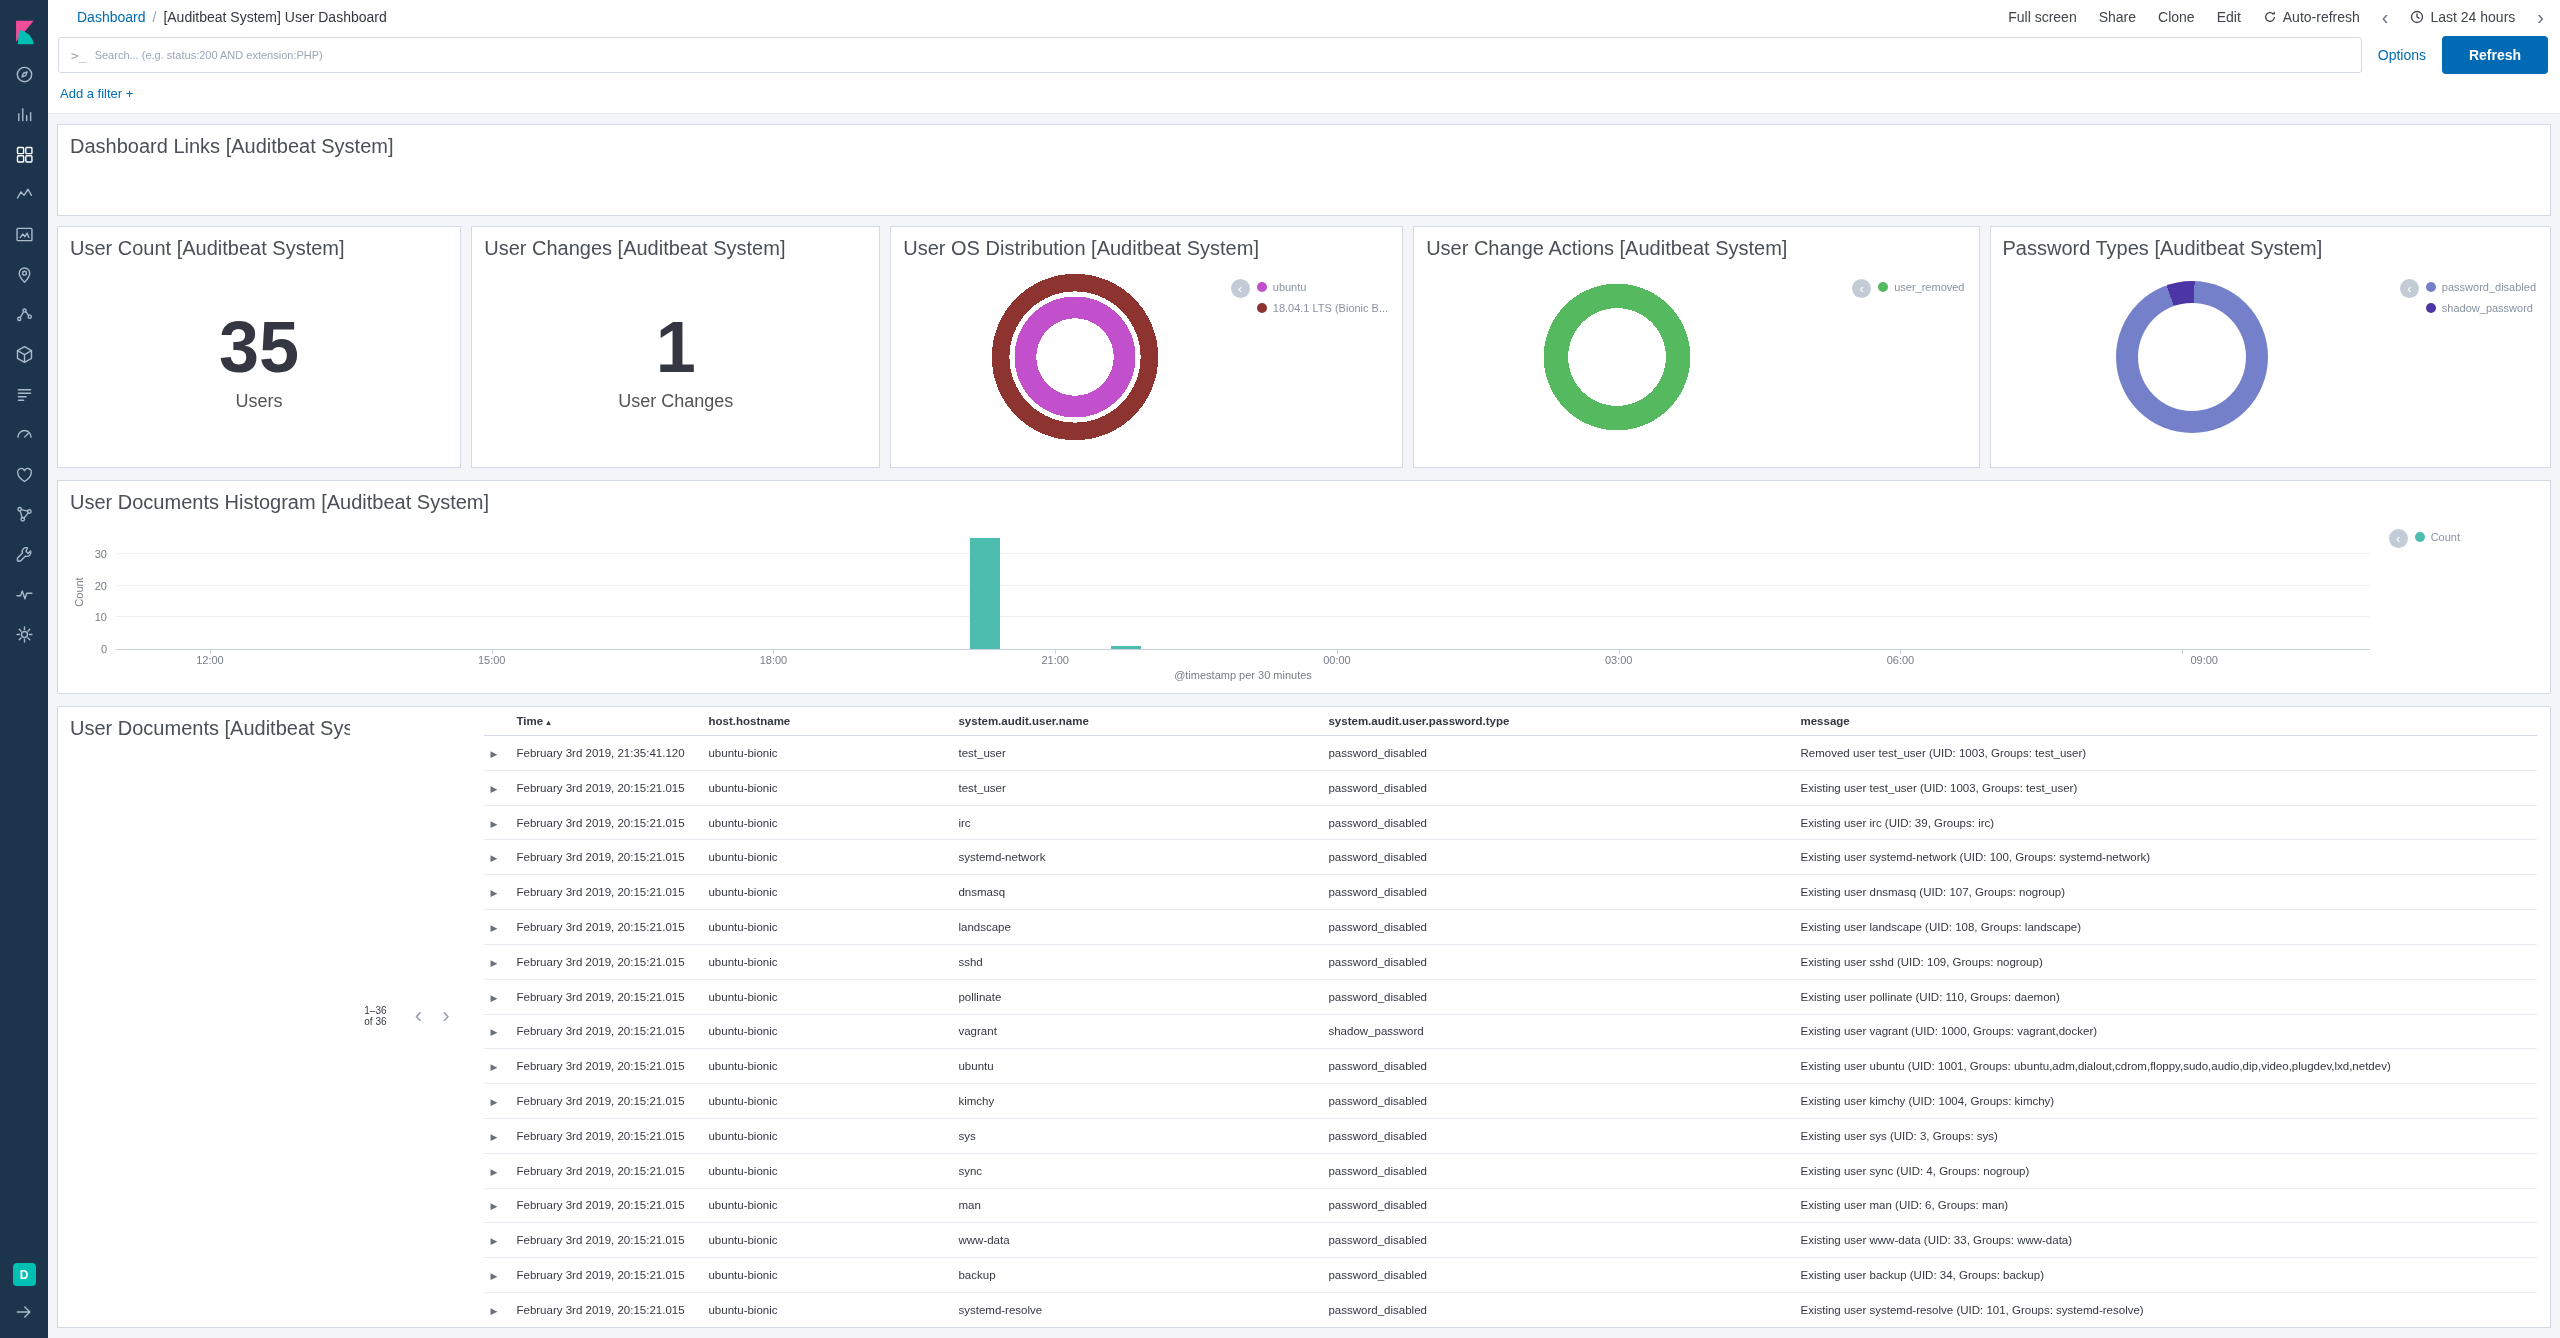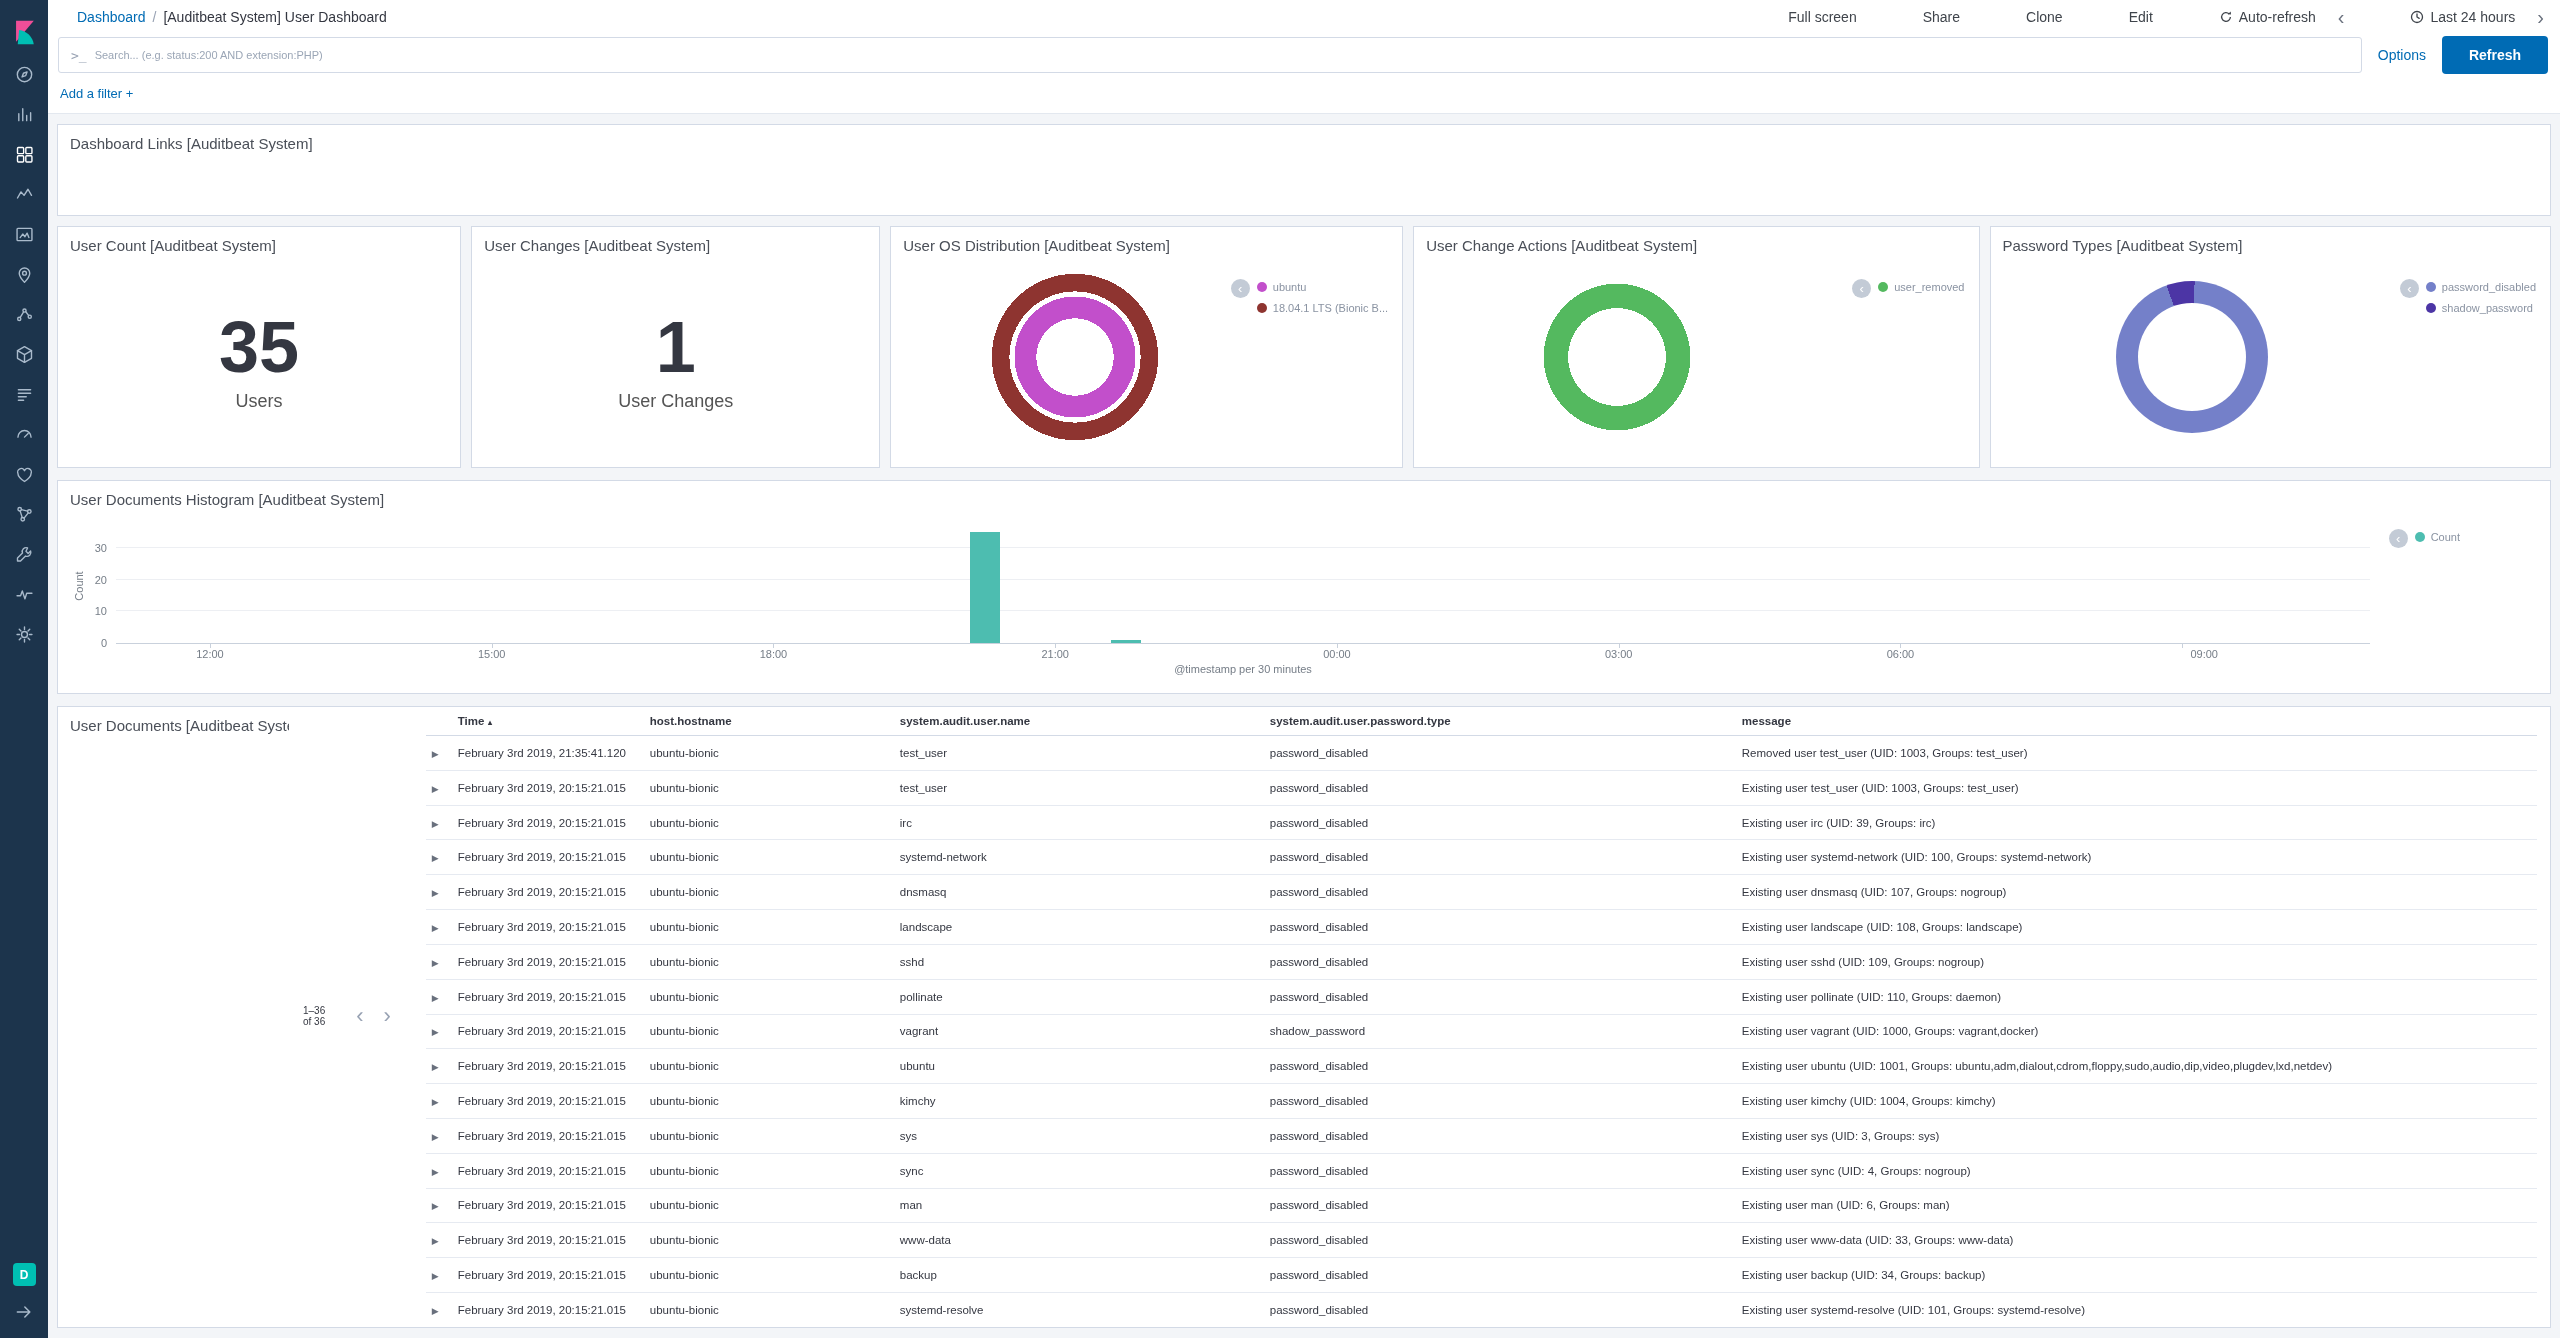--- a/index.html
+++ b/index.html
@@ -21,38 +21,38 @@
 
   
   .main { flex: 1; display: flex; flex-direction: column; height: 100%; overflow: hidden; }
 
   .top-bar { height: 30px; background: #fff; display: flex; align-items: center; justify-content: space-between; padding: 4px 16px 0 29px; }
   .breadcrumbs { font-size: 14px; }
   .breadcrumbs a { color: #006BB4; }
   .bc-sep { color: #98A2B3; margin: 0 7px; }
   .bc-current { color: #343741; }
   .top-menu { display: flex; align-items: center; gap: 22px; font-size: 14px; }
-  .tm-item { color: #3F444B; display: flex; align-items: center; gap: 6px; margin-left: 44px; }
+  .tm-item { color: #3F444B; display: flex; align-items: center; gap: 6px; }
   .step-chevron { font-size: 20px; color: #69707D; cursor: pointer; line-height: 1; }
 
   .query-bar { background: #fff; display: flex; align-items: center; padding: 6px 12px 6px 10px; gap: 16px; }
   .query-input-wrap { flex: 1; display: flex; align-items: center; border: 1px solid #D3DAE6; border-radius: 3px; height: 36px; background: #fff; }
   .query-prompt { font-family: "DejaVu Sans Mono", monospace; color: #98A2B3; font-size: 13px; padding: 0 8px 0 12px; }
   .query-input-wrap input { flex: 1; border: none; outline: none; font-size: 11px; color: #343741; font-family: inherit; }
   .query-input-wrap input::placeholder { color: #9BA6B6; }
   .options-link { color: #006BB4; font-size: 14px; }
   .refresh-btn { background: #006BB4; color: #fff; border: none; border-radius: 4px; height: 38px; min-width: 106px; font-size: 14px; font-weight: bold; font-family: inherit; cursor: pointer; }
 
   .filter-bar { background: #fff; padding: 6px 12px 12px; border-bottom: 1px solid #E3E8EF; font-size: 13px; }
   .filter-bar a { color: #006BB4; }
 
   .dashboard { flex: 1; background: #F3F5F8; padding: 10px 9px; overflow: hidden; display: flex; flex-direction: column; }
 
   .panel { background: #fff; border: 1px solid #D3DAE6; position: relative; }
-  .panel-title { font-size: 15px; color: #4A4F58; padding: 10px 12px 2px; white-space: nowrap; overflow: hidden; }
+  .panel-title { font-size: 20px; color: #4A4F58; padding: 10px 12px 2px; white-space: nowrap; overflow: hidden; }
 
   
   .links-panel { height: 92px; margin-bottom: 10px; flex-shrink: 0; }
   .links-line { padding: 24px 16px 0; font-size: 18px; }
   .links-line strong { color: #343741; margin-right: 4px; }
   .links-line a { color: #006BB4; }
   .link-sep { color: #69707D; margin: 0 6px; }
 
   
   .metrics-row { display: flex; gap: 10px; height: 242px; margin-bottom: 12px; flex-shrink: 0; }

